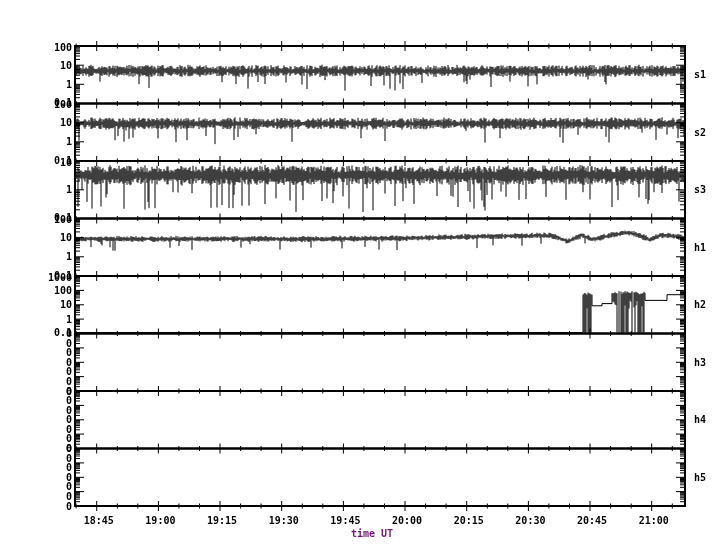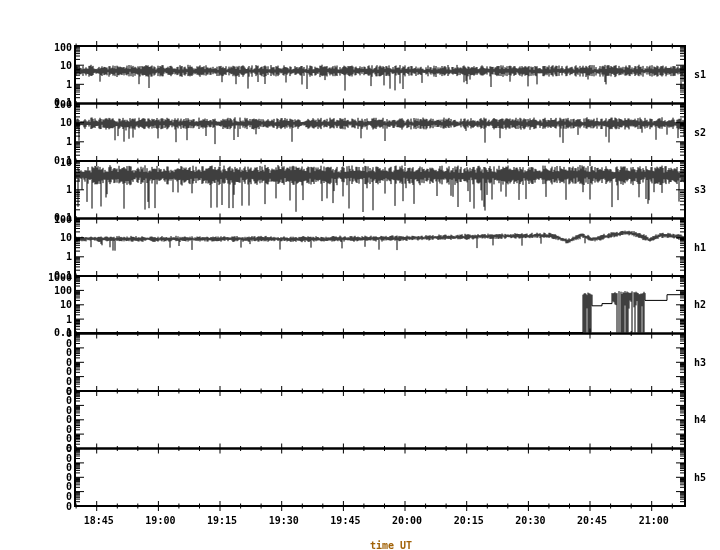--- a/index.html
+++ b/index.html
@@ -1,23 +1,23 @@
 <!DOCTYPE html>
 <html><head>
 <meta charset="utf-8">
 <style>
   html,body{margin:0;padding:0;background:#fff;}
   .stage{position:relative;width:720px;height:550px;background:#fff;overflow:hidden;
-         font-family:"DejaVu Sans Mono", monospace;color:#a16207;border-radius:22px;}
+         font-family:"DejaVu Sans Mono", monospace;color:#701a75;border-radius:22px;}
   .title,.subtitle{position:absolute;left:0;width:712px;text-align:center;
          font:bold 10px "DejaVu Sans Mono", monospace;white-space:pre;}
   .title{top:9px;}
   .subtitle{top:27px;}
-  .xlabel{position:absolute;left:391px;top:528px;transform:translateX(-50%);
-         font:bold 10px "DejaVu Sans Mono", monospace;white-space:pre;margin-top:12px;}
+  .xlabel{position:absolute;left:372px;top:528px;transform:translateX(-50%);
+         font:bold 10px "DejaVu Sans Mono", monospace;white-space:pre;}
   svg{position:absolute;left:0;top:0;}
   svg text{font:bold 10px "DejaVu Sans Mono", monospace;fill:#000;}
 </style>
 </head>
 <body>
 
 <div class="stage">
   <div class="title">INTERBALL-Tail RF15-I HARD/SOFT X-RAY EMISSION</div>
   <div class="subtitle">AUR 18:50 21:00 970320  COUNT RATE IN CHANNELS s1-s3, h1-h5</div>
   <svg id="plot" width="720" height="550">

